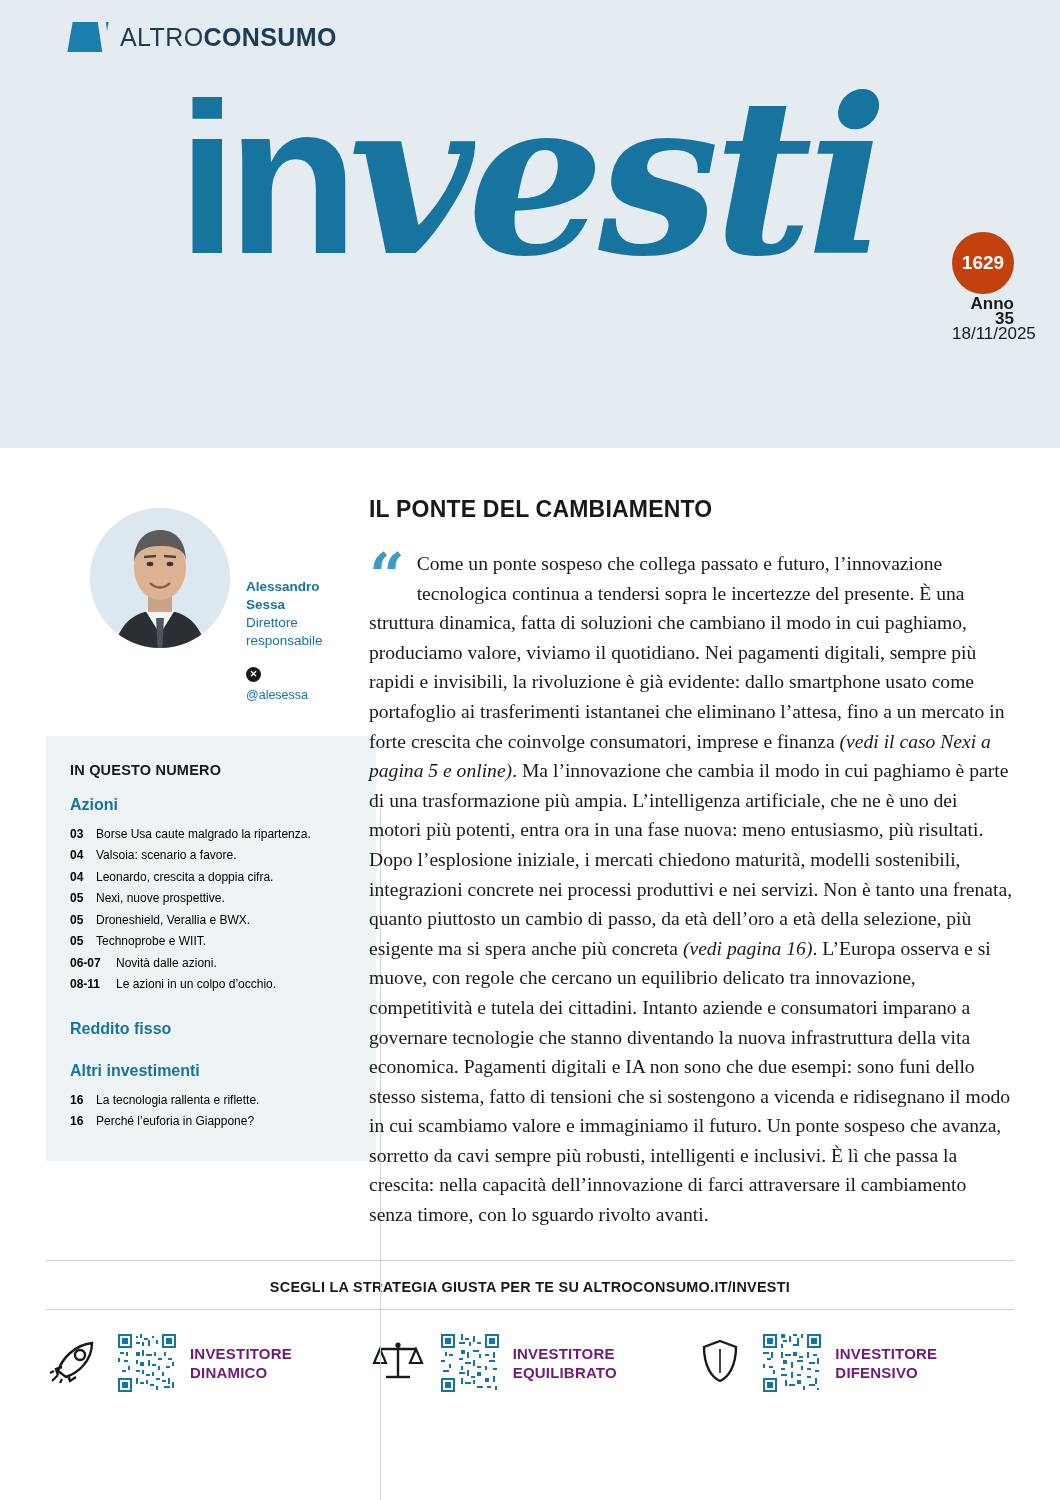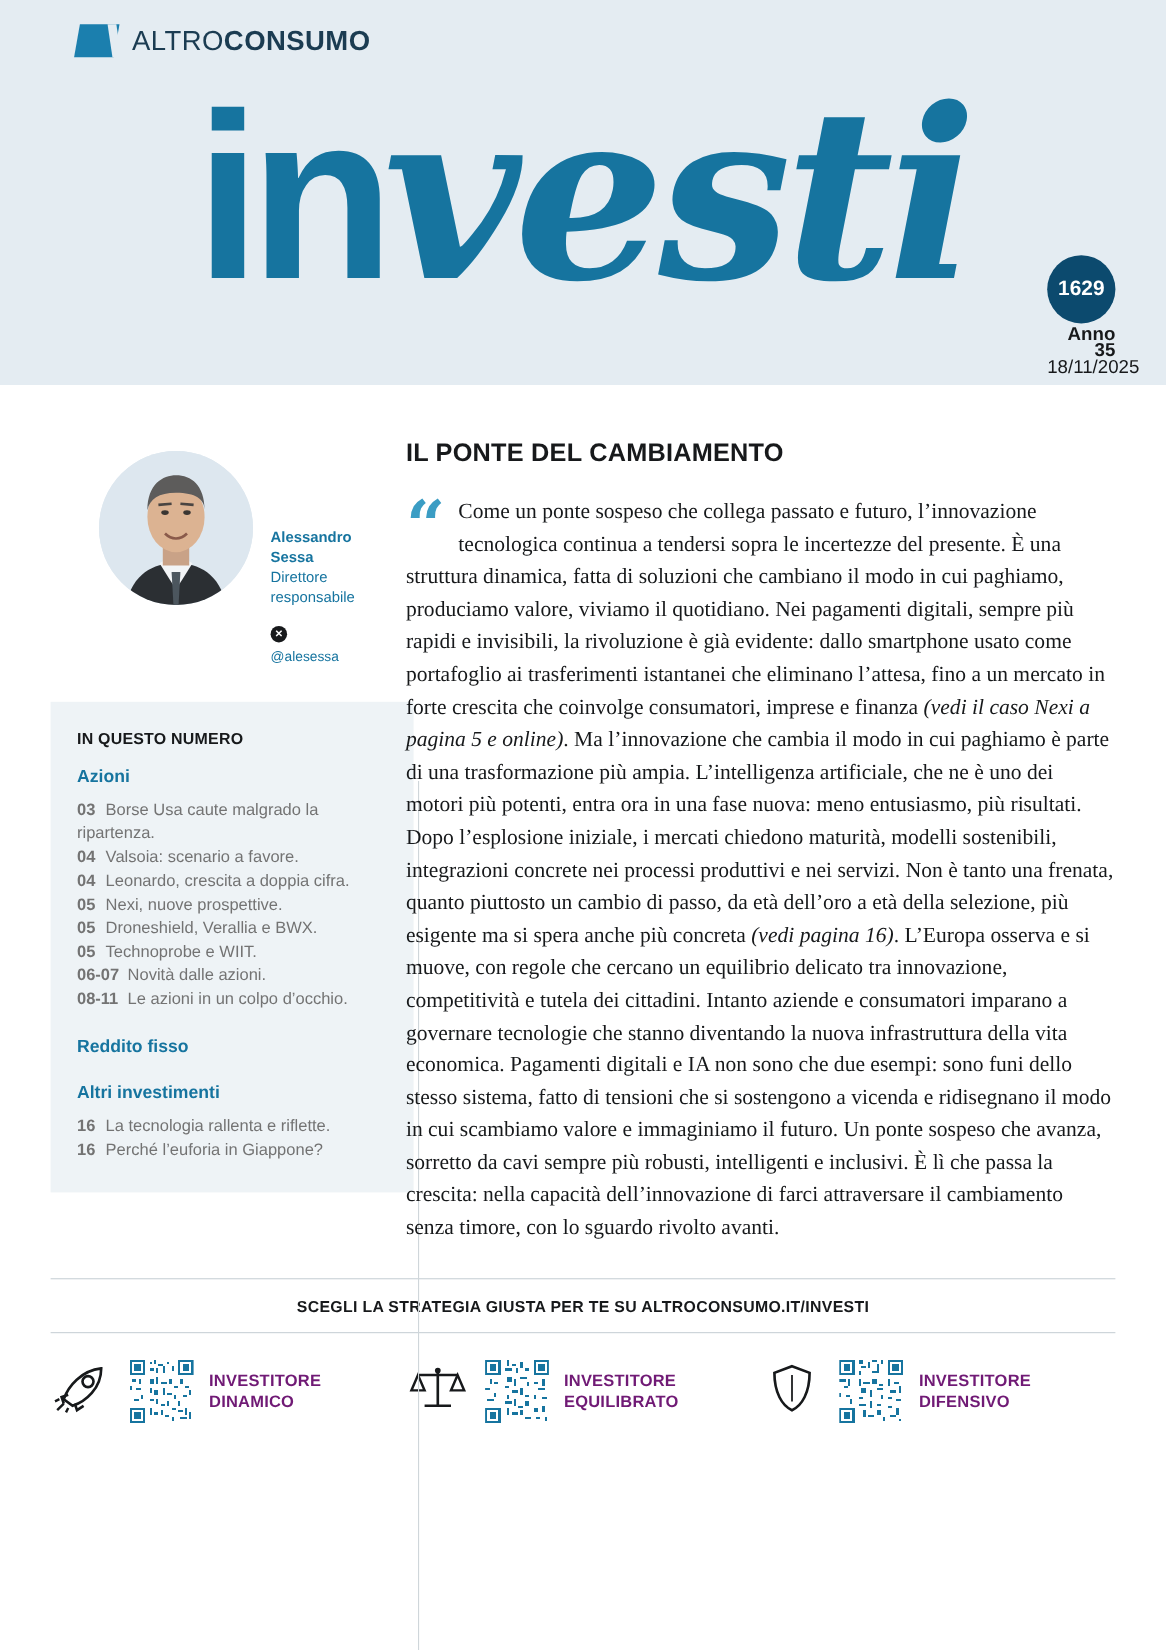--- a/index.html
+++ b/index.html
@@ -12,21 +12,21 @@
     height: 1500px;
     font-family: "Liberation Sans", sans-serif;
     color: #1a1a1a;
     position: relative;
     overflow: hidden;
   }
 
   
   .masthead {
     background: #e4ecf2;
-    height: 350px;
+    height: 448px;
     position: relative;
   }
   .brandbar {
     display: flex;
     align-items: center;
     padding: 22px 0 0 70px;
     gap: 14px;
   }
   .brand-mark {
     width: 36px;
@@ -78,21 +78,21 @@
     font-style: italic;
     font-weight: 700;
   }
   .issue-badge {
     position: absolute;
     right: 46px;
     top: 232px;
     width: 62px;
     height: 62px;
     border-radius: 50%;
-    background: #0c4a6e;
+    background: #c2410c;
     color: #fff;
     font-size: 19px;
     font-weight: 700;
     display: flex;
     align-items: center;
     justify-content: center;
   }
   .issue-meta {
     position: absolute;
     right: 46px;
@@ -200,23 +200,23 @@
   }
   .toc h4 {
     margin: 0 0 10px 0;
     font-size: 16px;
     font-weight: 700;
     color: #16749f;
   }
   .toc h4.spaced { margin-top: 24px; }
   .toc ul { list-style: none; margin: 0; padding: 0; }
   .toc li {
-    font-size: 15px;
+    font-size: 12px;
     line-height: 21.5px;
-    color: #737373;
+    color: #000000;
   }
   .toc li b {
     font-weight: 700;
     display: inline-block;
     min-width: 26px;
   }
   .toc li b.wide { min-width: 46px; }
   .toc .foot {
     margin-top: 24px;
     font-size: 13.4px;

